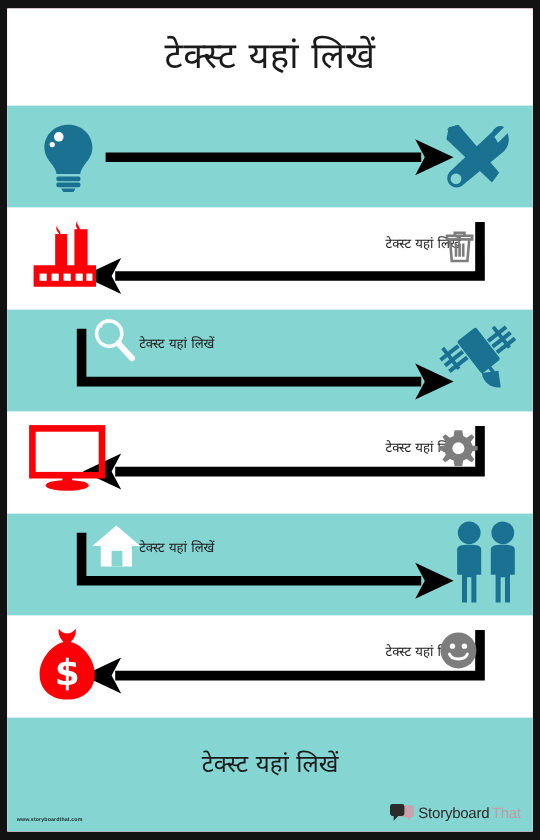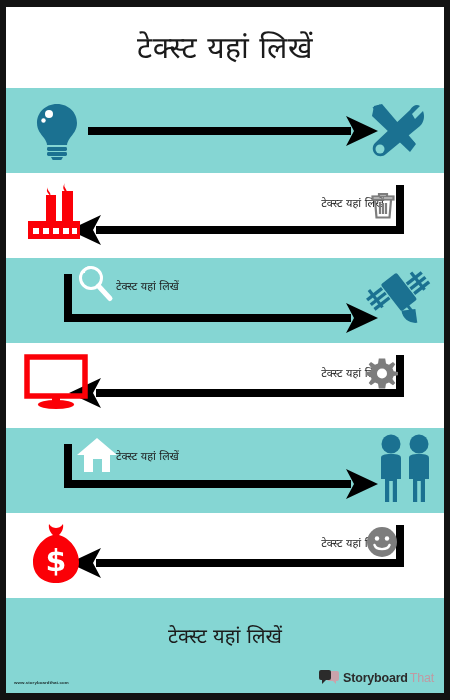--- a/index.html
+++ b/index.html
@@ -152,21 +152,21 @@
   .bubble-front::after {
     content: "";
     position: absolute;
     left: 3px; bottom: -4px;
     border-right: 5px solid transparent;
     border-left: 0 solid transparent;
     border-top: 5px solid #2b2b2b;
   }
   .brand-word {
     font-size: 12.5px;
-    font-weight: bold;
+    font-weight: normal;
     color: #2b2b2b;
     letter-spacing: -0.2px;
   }
   .brand-word2 {
     font-size: 12.5px;
     font-weight: normal;
     color: #c09aa3;
     letter-spacing: -0.2px;
     margin-left: -2px;
   }

